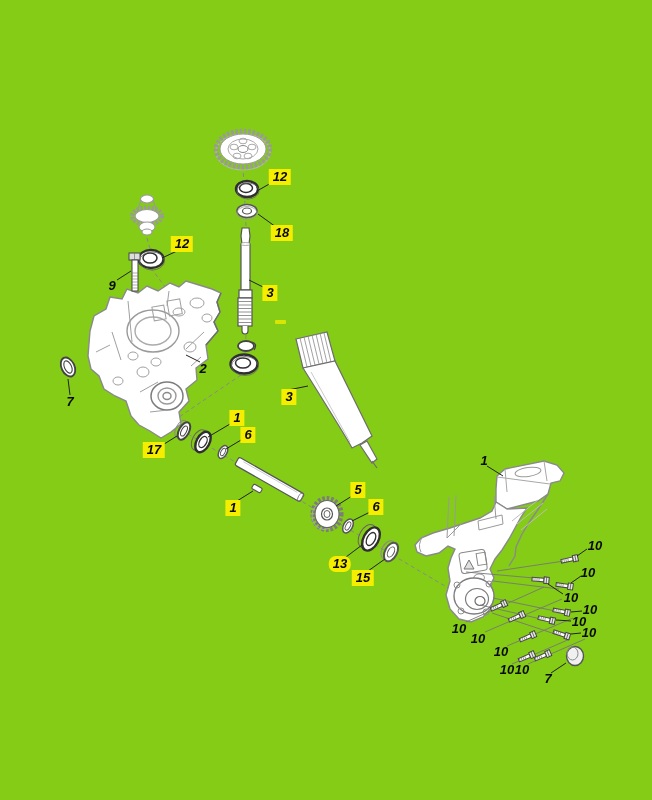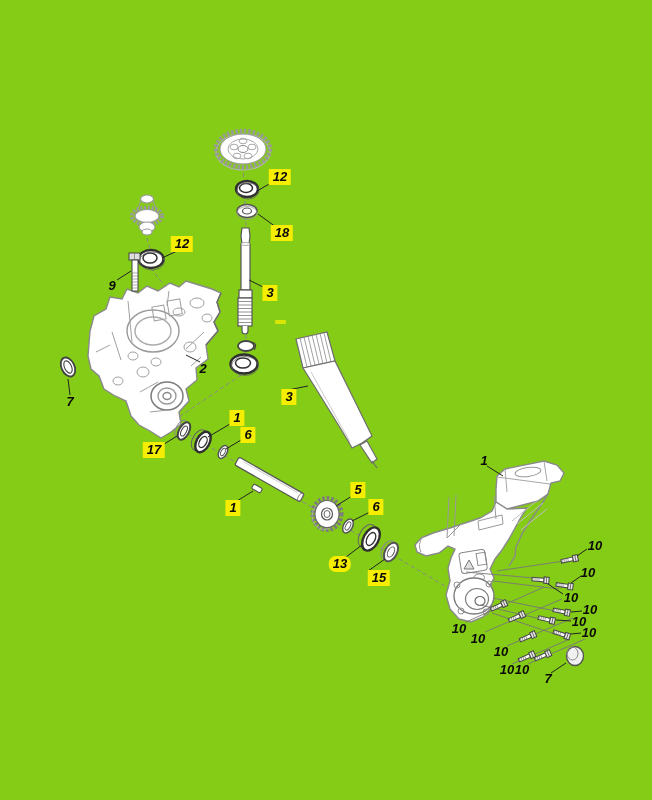--- a/index.html
+++ b/index.html
@@ -339,21 +339,21 @@
       <div class="callout" style="left: 203px; top: 369px;">2</div>
       <div class="callout" style="left: 70px; top: 402px;">7</div>
       <div class="callout hl" style="left: 289px; top: 397px;">3</div>
       <div class="callout hl" style="left: 237px; top: 418px;">1</div>
       <div class="callout hl" style="left: 248px; top: 435px;">6</div>
       <div class="callout hl" style="left: 154px; top: 450px;">17</div>
       <div class="callout hl" style="left: 233px; top: 508px;">1</div>
       <div class="callout hl" style="left: 358px; top: 490px;">5</div>
       <div class="callout hl" style="left: 376px; top: 507px;">6</div>
       <div class="callout hl" style="left: 340px; top: 564px; border-radius: 7px;">13</div>
-      <div class="callout hl" style="left: 379px; top: 578px;">15</div>
+      <div class="callout hl" style="left: 363px; top: 578px;">15</div>
       <div class="callout" style="left: 484px; top: 461px;">1</div>
       <div class="callout" style="left: 595px; top: 546px;">10</div>
       <div class="callout" style="left: 588px; top: 573px;">10</div>
       <div class="callout" style="left: 571px; top: 598px;">10</div>
       <div class="callout" style="left: 590px; top: 610px;">10</div>
       <div class="callout" style="left: 579px; top: 622px;">10</div>
       <div class="callout" style="left: 589px; top: 633px;">10</div>
       <div class="callout" style="left: 459px; top: 629px;">10</div>
       <div class="callout" style="left: 478px; top: 639px;">10</div>
       <div class="callout" style="left: 501px; top: 652px;">10</div>

